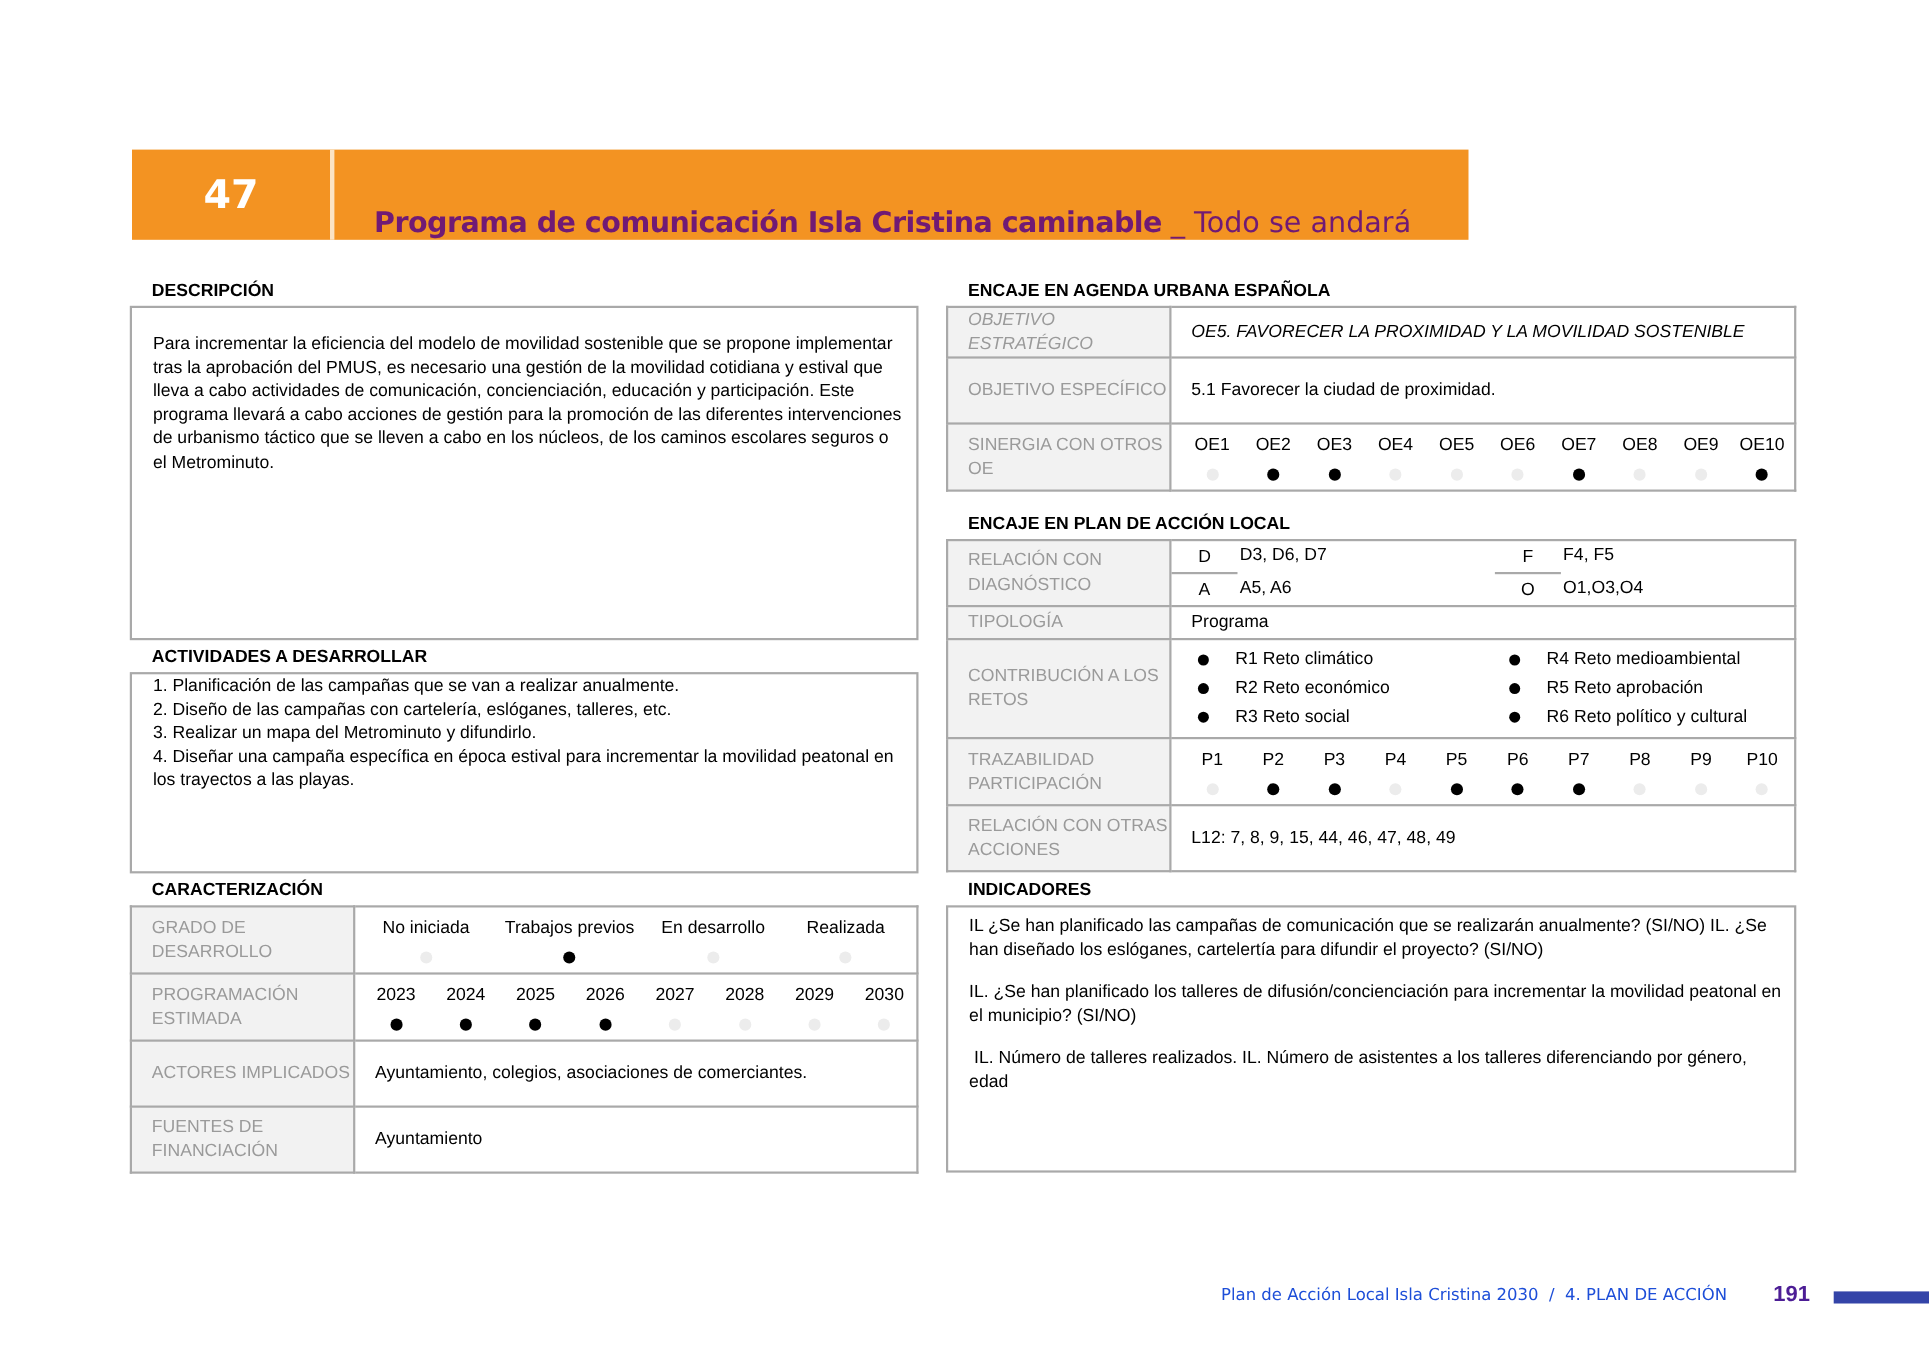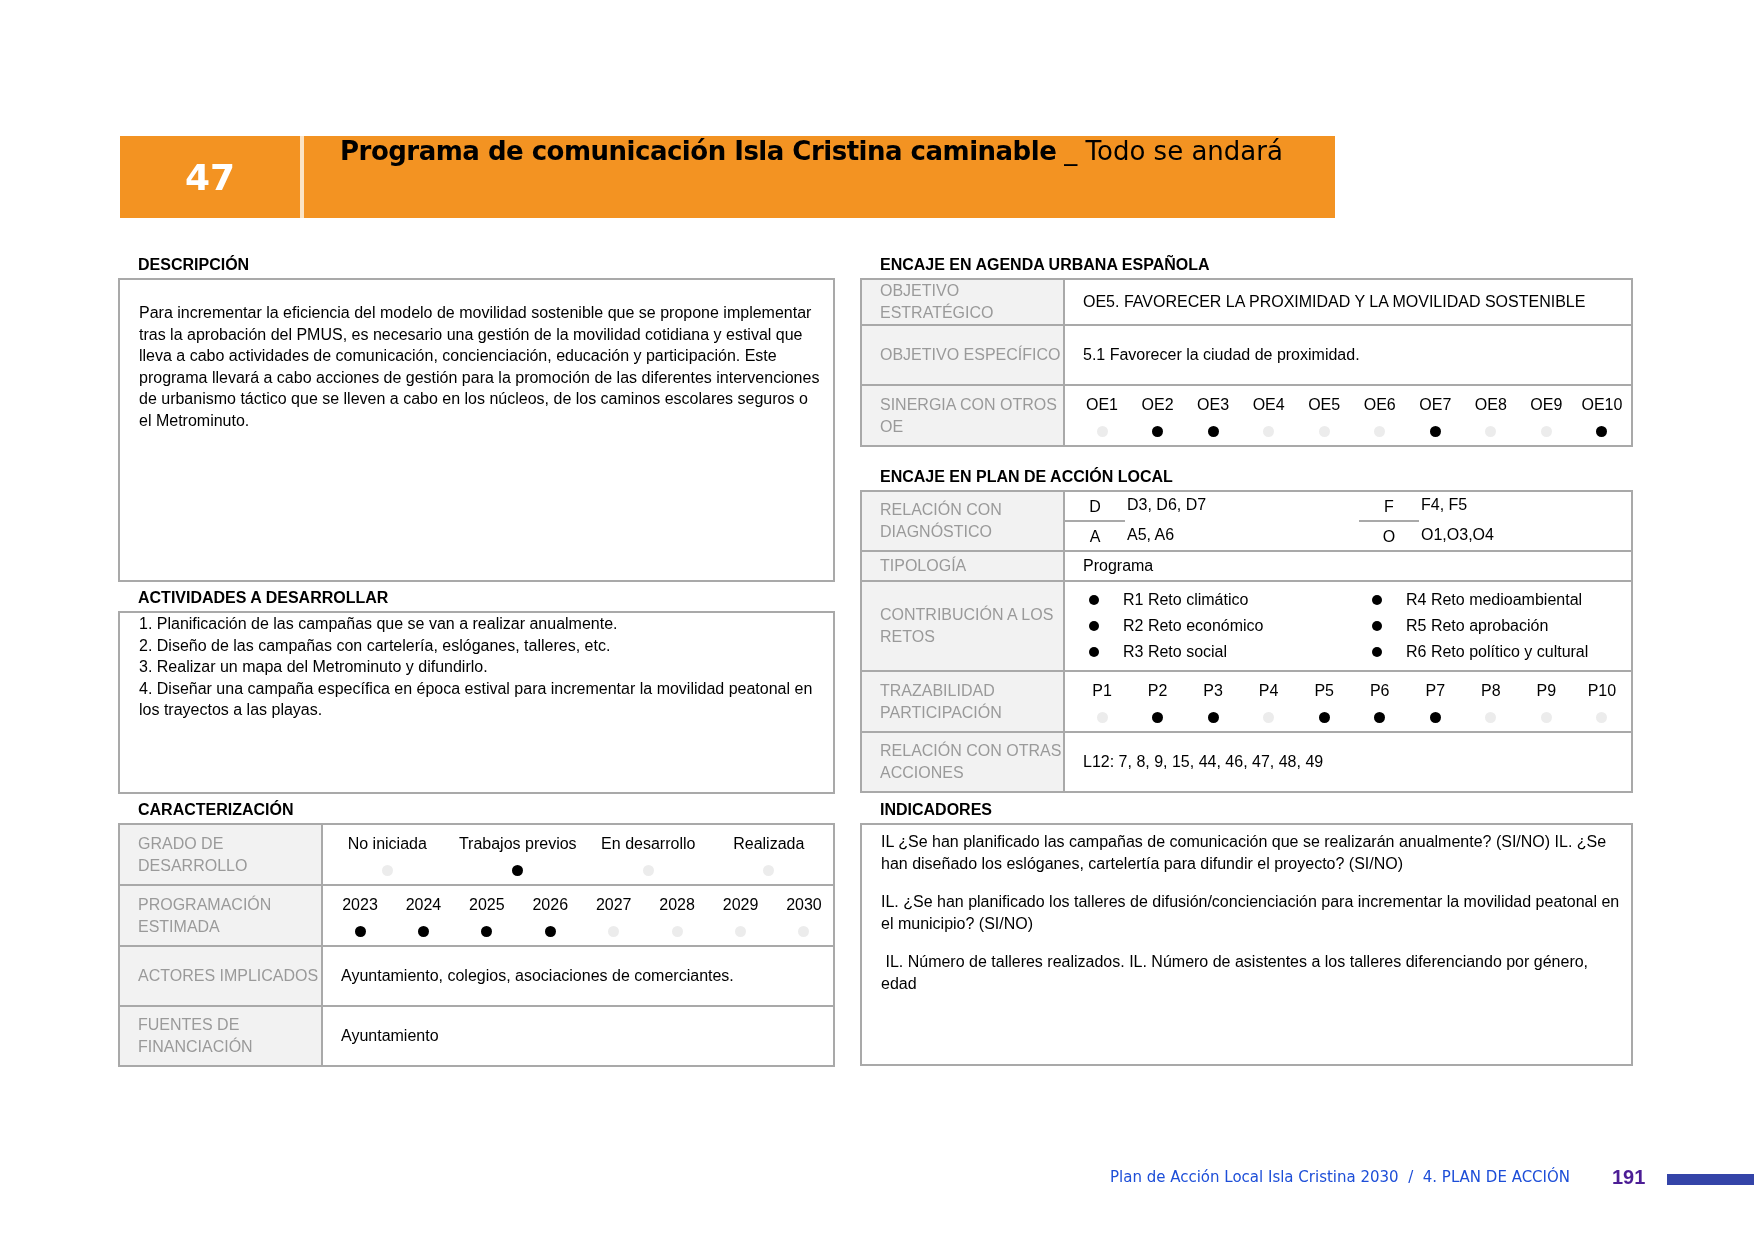--- a/index.html
+++ b/index.html
@@ -1,20 +1,20 @@
 <!DOCTYPE html>
 <html><head>
 <meta charset="utf-8">
 <style>
   html, body { margin:0; padding:0; }
   body { width:1754px; height:1241px; background:#ffffff; position:relative; font-family:"Liberation Sans", sans-serif; color:#000; overflow:hidden; }
   .banner { position:absolute; left:120px; top:136px; width:1215px; height:82px; background:#f39322; }
   .banner-num { position:absolute; left:0; top:0; width:180px; height:82px; color:#fff; font-family:"DejaVu Sans", sans-serif; font-weight:bold; font-size:36px; display:flex; align-items:center; justify-content:center; }
   .banner-sep { position:absolute; left:180px; top:0; width:4px; height:82px; background:#fbe3c4; }
-  .banner-title { position:absolute; left:220px; top:0; height:82px; display:flex; align-items:flex-start; color:#000000; font-family:"DejaVu Sans", sans-serif; font-size:26px; white-space:nowrap; }
+  .banner-title { position:absolute; left:220px; top:0; height:82px; display:flex; align-items:flex-end; color:#701a75; font-family:"DejaVu Sans", sans-serif; font-size:26px; white-space:nowrap; }
   .banner-title b { font-weight:bold; letter-spacing:-0.5px; }
   .banner-title .sub { font-weight:normal; margin-left:8px; }
 
   .sec-h { position:absolute; font-weight:bold; font-size:16px; }
   .box { position:absolute; border:2px solid #a9a9a9; box-sizing:border-box; background:#fff; }
   .txt { font-size:16px; line-height:21.5px; }
 
   table.t { position:absolute; border-collapse:collapse; box-sizing:border-box; }
   table.t td { border:2px solid #a9a9a9; padding:0; vertical-align:middle; font-size:16px; }
   td.lab { background:#f2f2f2; color:#9a9a9a; width:183px; padding-left:18px !important; line-height:22px; }
@@ -136,21 +136,21 @@
   <tr style="height:60px;margin-left:38px;">
     <td class="lab">FUENTES DE FINANCIACIÓN</td>
     <td class="val">Ayuntamiento</td>
   </tr>
 </tbody>
   </table>
 
 <div class="sec-h" style="left:880px; top:256px;">ENCAJE EN AGENDA URBANA ESPAÑOLA</div>
 <table class="t" style="left:860px; top:278px; width:773px;">
   <tbody>
-      <tr style="height:44px;">
+      <tr style="height:44px;font-style:italic;">
     <td class="lab">OBJETIVO ESTRATÉGICO</td>
     <td class="val">OE5. FAVORECER LA PROXIMIDAD Y LA MOVILIDAD SOSTENIBLE</td>
   </tr>
   <tr style="height:60px;">
     <td class="lab">OBJETIVO ESPECÍFICO</td>
     <td class="val">5.1 Favorecer la ciudad de proximidad.</td>
   </tr>
   <tr style="height:61px;">
     <td class="lab">SINERGIA CON OTROS OE</td>
     <td>

